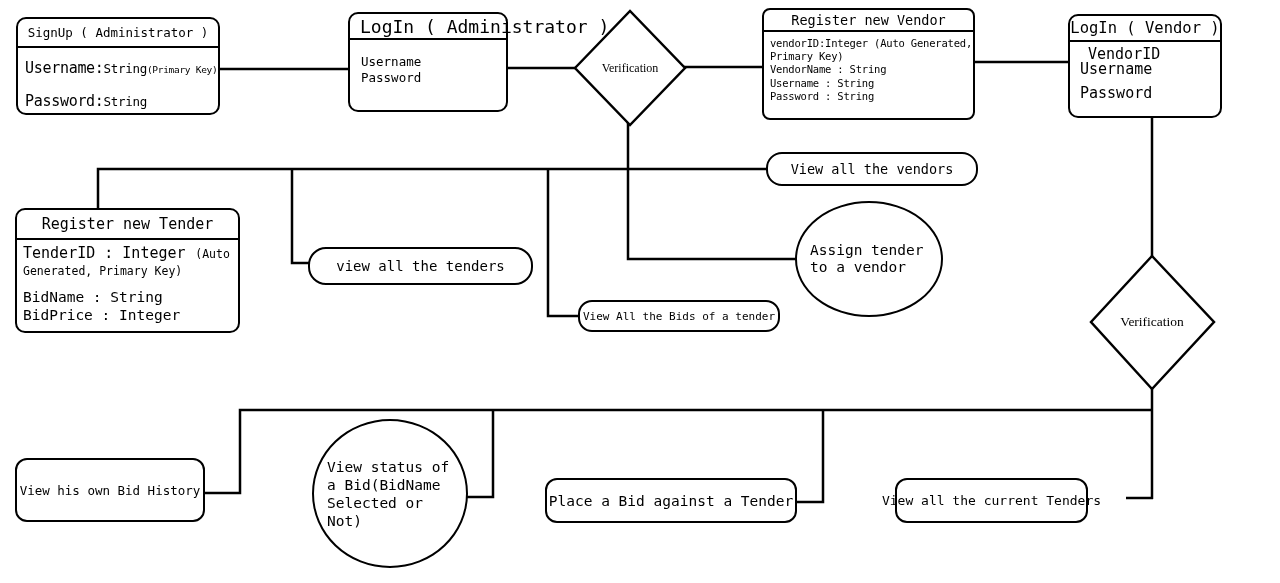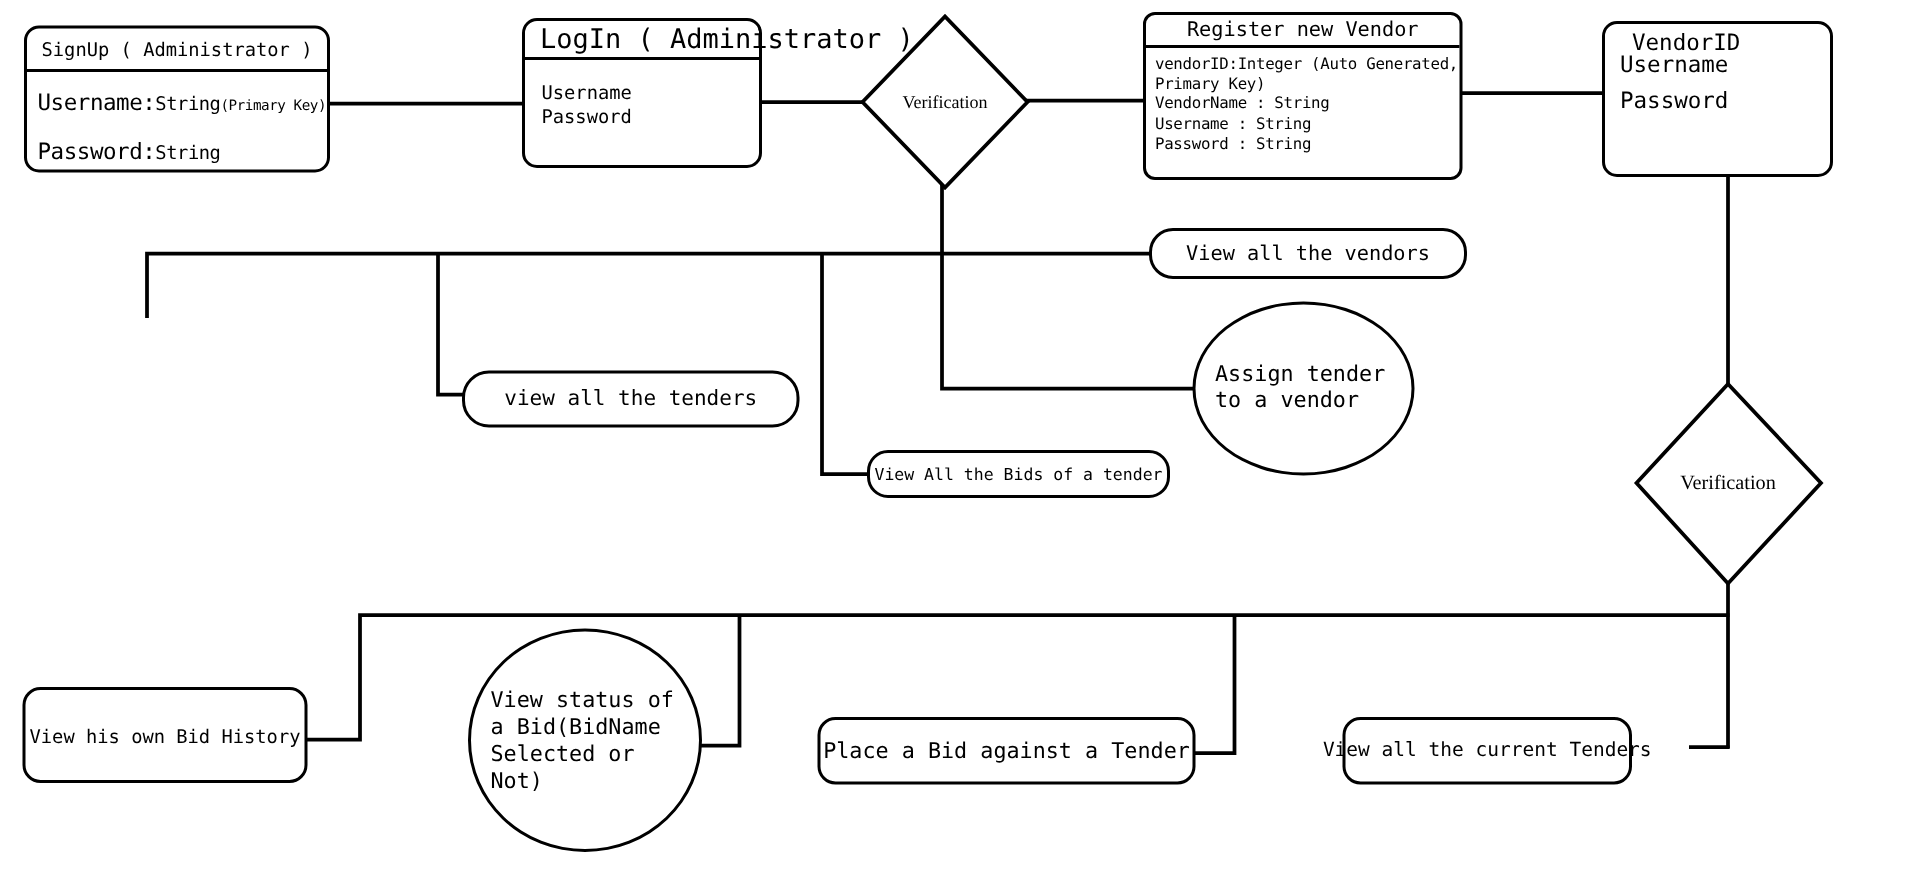--- a/index.html
+++ b/index.html
@@ -89,29 +89,41 @@
     <div class="body" style="padding:5px 0 0 6px;">
       <div class="rv-line">vendorID:Integer (Auto Generated,</div>
       <div class="rv-line">Primary Key)</div>
       <div class="rv-line">VendorName : String</div>
       <div class="rv-line">Username : String</div>
       <div class="rv-line">Password : String</div>
     </div>
   </div>
 
   <div class="node uml" style="left:1068px;top:14px;width:154px;height:104px;">
+    <div class="title" style="height:26px;font-size:15.5px;">LogIn ( Vendor )</div>
     <div class="body" style="padding:3px 0 0 10px;font-size:15px;line-height:18px;">
       <div style="margin-left:8px;">VendorID</div>
       <div style="margin-top:-3px;">Username</div>
       <div style="margin-top:6px;">Password</div>
     </div>
   </div>
 
   <div class="node pill" style="left:766px;top:152px;width:212px;height:34px;border-radius:16px;font-size:13.5px;">View all the vendors</div>
 
+  <div class="node uml" style="left:15px;top:208px;width:225px;height:125px;">
+    <div class="title" style="height:30px;font-size:15px;">Register new Tender</div>
+    <div style="padding:5px 2px 0 6px;">
+      <div style="line-height:16px;white-space:normal;">
+        <span class="rt-main">TenderID : Integer</span>
+        <span class="rt-note">(Auto Generated, Primary Key)</span>
+      </div>
+      <div class="rt-field" style="margin-top:9px;">BidName : String</div>
+      <div class="rt-field">BidPrice : Integer</div>
+    </div>
+  </div>
 
   <div class="node pill" style="left:308px;top:247px;width:225px;height:38px;border-radius:18px;font-size:14px;">view all the tenders</div>
 
   <div class="node ellipse" style="left:795px;top:201px;width:148px;height:116px;padding-left:13px;font-size:14.5px;line-height:17.5px;">
     <div>Assign tender</div>
     <div>to a vendor</div>
   </div>
 
   <div class="node pill" style="left:578px;top:300px;width:202px;height:32px;border-radius:14px;font-size:11px;">View All the Bids of a tender</div>
 

